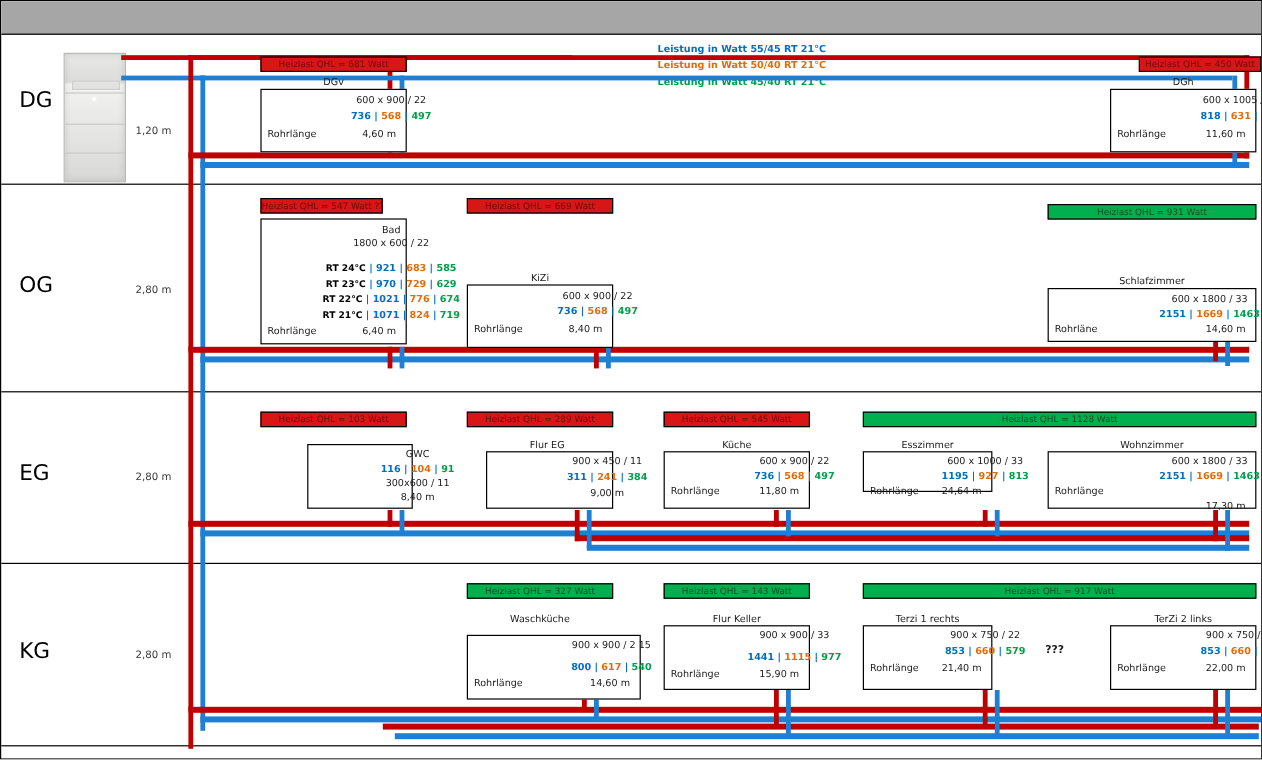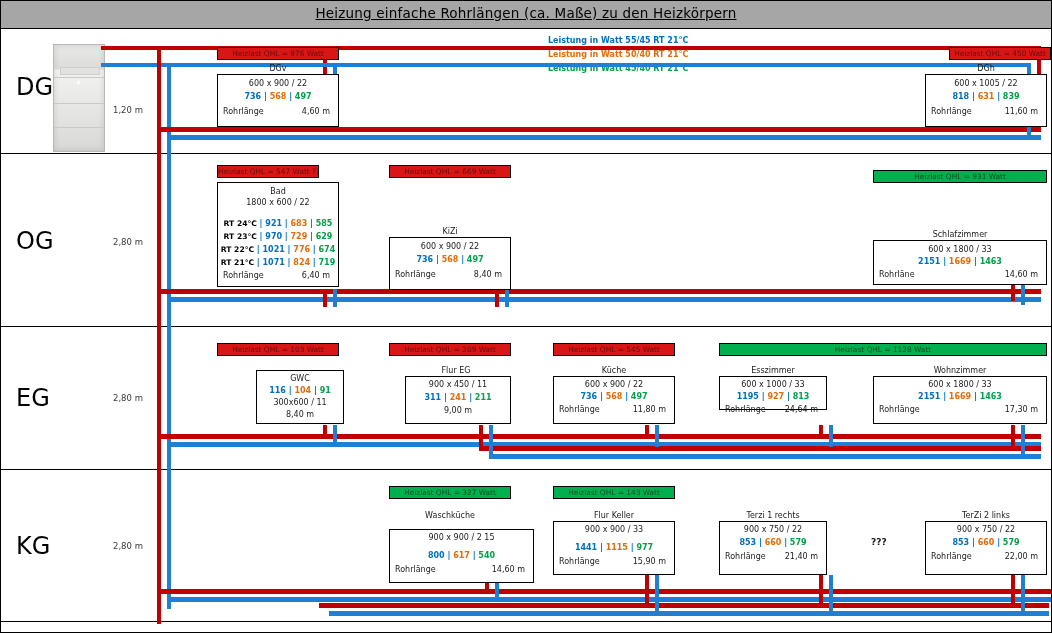--- a/index.html
+++ b/index.html
@@ -8,21 +8,21 @@
         border:1px solid #000;box-sizing:border-box;}
 
   
   .titlebar{position:absolute;left:0;top:0;width:1050px;height:28px;background:#a6a6a6;
             border-bottom:1px solid #000;box-sizing:border-box;}
   .titletext{position:absolute;left:0;top:4px;width:1050px;text-align:center;
              font-size:13.5px;color:#000;text-decoration:underline;letter-spacing:.2px;}
 
   
   .hline{position:absolute;left:0;width:1050px;height:0;border-top:1.6px solid #000;}
-  .floorlabel{position:absolute;font-size:24px;color:#000;font-weight:400;}
+  .floorlabel{position:absolute;font-size:18px;color:#000;font-weight:400;}
   .dist{position:absolute;font-size:8.5px;color:#3a3a3a;}
 
   
   .pipe{position:absolute;}
   .red{background:#c00000;}
   .blue{background:#1f7fd4;}
 
   
   .boiler{position:absolute;left:52px;top:43px;width:50px;height:106px;
           background:linear-gradient(180deg,#e8e8e6 0%,#dcdcda 22%,#f2f2f0 24%,#e6e6e4 60%,#d8d8d6 100%);
@@ -32,21 +32,21 @@
                  border:1px solid #cfcfcd;}
   .boiler .dot{position:absolute;left:23px;top:36px;width:3px;height:3px;border-radius:50%;
                background:#fff;box-shadow:0 0 3px #fff;}
 
   
   .banner{position:absolute;height:13px;border:1.2px solid #000;box-sizing:border-box;
           font-size:7.4px;line-height:11px;text-align:center;overflow:hidden;white-space:nowrap;}
   .banner.red-b{background:#d81616;color:#6d0b0b;}
   .banner.green-b{background:#00b04f;color:#0a4d22;}
 
-  .card{position:absolute;border:1.6px solid #000;background:#fff;box-sizing:border-box;}
+  .card{position:absolute;border:1.6px solid #000;background:#fff;box-sizing:border-box;padding-left:48px;}
   .cardname{position:absolute;width:100%;text-align:center;font-size:8px;color:#1a1a1a;}
   .c-line{position:absolute;width:100%;text-align:center;font-size:8px;color:#1a1a1a;white-space:nowrap;}
   .v-blue{color:#0070c0;font-weight:bold;}
   .v-org{color:#e36c0a;font-weight:bold;}
   .v-grn{color:#00a14b;font-weight:bold;}
   .sep{color:#0070c0;font-weight:bold;}
   .rt-lbl{color:#000;font-weight:bold;font-size:7.6px;}
   .rl-left{position:absolute;left:5px;font-size:8px;color:#1a1a1a;}
   .rl-right{position:absolute;right:8px;font-size:8px;color:#1a1a1a;}
 
@@ -55,21 +55,20 @@
   .lg1{color:#0070c0;} .lg2{color:#e36c0a;} .lg3{color:#00a14b;}
 
   .qmark{position:absolute;font-size:9px;color:#1a1a1a;font-weight:bold;}
 </style>
 </head>
 <body>
 
 <div id="page">
 
   <div class="titlebar"></div>
-  <div class="titletext">Heizung einfache Rohrlängen (ca. Maße) zu den Heizkörpern</div>
 
   <div class="hline" style="top:152px"></div>
   <div class="hline" style="top:325px"></div>
   <div class="hline" style="top:468px"></div>
   <div class="hline" style="top:620px"></div>
 
   <div class="floorlabel" style="left:15px;top:72px">DG</div>
   <div class="floorlabel" style="left:15px;top:226px">OG</div>
   <div class="floorlabel" style="left:15px;top:383px">EG</div>
   <div class="floorlabel" style="left:15px;top:531px">KG</div>
@@ -138,21 +137,21 @@
   <div class="pipe blue" style="left:328px;top:610px;width:720px;height:5px"></div>
   <div class="pipe red" style="left:484px;top:574px;width:4px;height:18px"></div>
   <div class="pipe blue" style="left:494px;top:574px;width:4px;height:26px"></div>
   <div class="pipe red" style="left:644px;top:574px;width:4px;height:32px"></div>
   <div class="pipe blue" style="left:654px;top:574px;width:4px;height:40px"></div>
   <div class="pipe red" style="left:818px;top:574px;width:4px;height:32px"></div>
   <div class="pipe blue" style="left:828px;top:574px;width:4px;height:40px"></div>
   <div class="pipe red" style="left:1010px;top:574px;width:4px;height:32px"></div>
   <div class="pipe blue" style="left:1020px;top:574px;width:4px;height:40px"></div>
 
-  <div class="banner red-b" style="left:216px;top:46px;width:122px">Heizlast QHL = 976 Watt</div>
+  <div class="banner red-b" style="left:216px;top:46px;width:122px">Heizlast QHL = 681 Watt</div>
   <div class="cardname" style="left:216px;top:63px;width:122px">DGv</div>
   <div class="card" style="left:216px;top:73px;width:122px;height:53px">
     <div class="c-line" style="top:4px">600 x 900 / 22</div>
     <div class="c-line" style="top:17px"><span class="v-blue">736</span><span class="sep"> | </span><span class="v-org">568</span><span class="sep"> | </span><span class="v-grn">497</span></div>
     <div class="rl-left" style="top:32px">Rohrlänge</div>
     <div class="rl-right" style="top:32px">4,60 m</div>
   </div>
 
   <div class="banner red-b" style="left:948px;top:46px;width:102px">Heizlast QHL = 450 Watt</div>
   <div class="cardname" style="left:924px;top:63px;width:122px">DGh</div>
@@ -198,21 +197,21 @@
     <div class="c-line" style="top:3px">GWC</div>
     <div class="c-line" style="top:15px"><span class="v-blue">116</span><span class="sep"> | </span><span class="v-org">104</span><span class="sep"> | </span><span class="v-grn">91</span></div>
     <div class="c-line" style="top:27px">300x600 / 11</div>
     <div class="c-line" style="top:39px">8,40 m</div>
   </div>
 
   <div class="banner red-b" style="left:388px;top:342px;width:122px">Heizlast QHL = 289 Watt</div>
   <div class="cardname" style="left:400px;top:365px;width:110px">Flur EG</div>
   <div class="card" style="left:404px;top:375px;width:106px;height:48px">
     <div class="c-line" style="top:3px">900 x 450 / 11</div>
-    <div class="c-line" style="top:16px"><span class="v-blue">311</span><span class="sep"> | </span><span class="v-org">241</span><span class="sep"> | </span><span class="v-grn">211</span></div>
+    <div class="c-line" style="top:16px"><span class="v-blue">311</span><span class="sep"> | </span><span class="v-org">241</span><span class="sep"> | </span><span class="v-grn">384</span></div>
     <div class="c-line" style="top:29px">9,00 m</div>
   </div>
 
   <div class="banner red-b" style="left:552px;top:342px;width:122px">Heizlast QHL = 545 Watt</div>
   <div class="cardname" style="left:552px;top:365px;width:122px">Küche</div>
   <div class="card" style="left:552px;top:375px;width:122px;height:48px">
     <div class="c-line" style="top:3px">600 x 900 / 22</div>
     <div class="c-line" style="top:15px"><span class="v-blue">736</span><span class="sep"> | </span><span class="v-org">568</span><span class="sep"> | </span><span class="v-grn">497</span></div>
     <div class="rl-left" style="top:28px">Rohrlänge</div>
     <div class="rl-right" style="top:28px">11,80 m</div>
@@ -225,41 +224,42 @@
     <div class="c-line" style="top:15px"><span class="v-blue">1195</span><span class="sep"> | </span><span class="v-org">927</span><span class="sep"> | </span><span class="v-grn">813</span></div>
     <div class="rl-left" style="top:28px">Rohrlänge</div>
     <div class="rl-right" style="top:28px">24,64 m</div>
   </div>
 
   <div class="cardname" style="left:872px;top:365px;width:174px">Wohnzimmer</div>
   <div class="card" style="left:872px;top:375px;width:174px;height:48px">
     <div class="c-line" style="top:3px">600 x 1800 / 33</div>
     <div class="c-line" style="top:15px"><span class="v-blue">2151</span><span class="sep"> | </span><span class="v-org">1669</span><span class="sep"> | </span><span class="v-grn">1463</span></div>
     <div class="rl-left" style="top:28px">Rohrlänge</div>
-    <div class="rl-right" style="top:28px">17,30 m</div>
+    <div class="rl-right" style="top:40px">17,30 m</div>
   </div>
 
   <div class="banner green-b" style="left:388px;top:485px;width:122px">Heizlast QHL = 327 Watt</div>
   <div class="cardname" style="left:388px;top:510px;width:122px">Waschküche</div>
   <div class="card" style="left:388px;top:528px;width:145px;height:54px">
     <div class="c-line" style="top:3px">900 x 900 / 2 15</div>
     <div class="c-line" style="top:21px"><span class="v-blue">800</span><span class="sep"> | </span><span class="v-org">617</span><span class="sep"> | </span><span class="v-grn">540</span></div>
     <div class="rl-left" style="top:35px">Rohrlänge</div>
     <div class="rl-right" style="top:35px">14,60 m</div>
   </div>
 
   <div class="banner green-b" style="left:552px;top:485px;width:122px">Heizlast QHL = 143 Watt</div>
   <div class="cardname" style="left:552px;top:510px;width:122px">Flur Keller</div>
   <div class="card" style="left:552px;top:520px;width:122px;height:54px">
     <div class="c-line" style="top:3px">900 x 900 / 33</div>
     <div class="c-line" style="top:21px"><span class="v-blue">1441</span><span class="sep"> | </span><span class="v-org">1115</span><span class="sep"> | </span><span class="v-grn">977</span></div>
     <div class="rl-left" style="top:35px">Rohrlänge</div>
     <div class="rl-right" style="top:35px">15,90 m</div>
   </div>
 
+  <div class="banner green-b" style="left:718px;top:485px;width:328px">Heizlast QHL = 917 Watt</div>
   <div class="cardname" style="left:718px;top:510px;width:108px">Terzi 1 rechts</div>
   <div class="card" style="left:718px;top:520px;width:108px;height:54px">
     <div class="c-line" style="top:3px">900 x 750 / 22</div>
     <div class="c-line" style="top:16px"><span class="v-blue">853</span><span class="sep"> | </span><span class="v-org">660</span><span class="sep"> | </span><span class="v-grn">579</span></div>
     <div class="rl-left" style="top:30px">Rohrlänge</div>
     <div class="rl-right" style="top:30px">21,40 m</div>
   </div>
 
   <div class="qmark" style="left:870px;top:536px">???</div>
 

